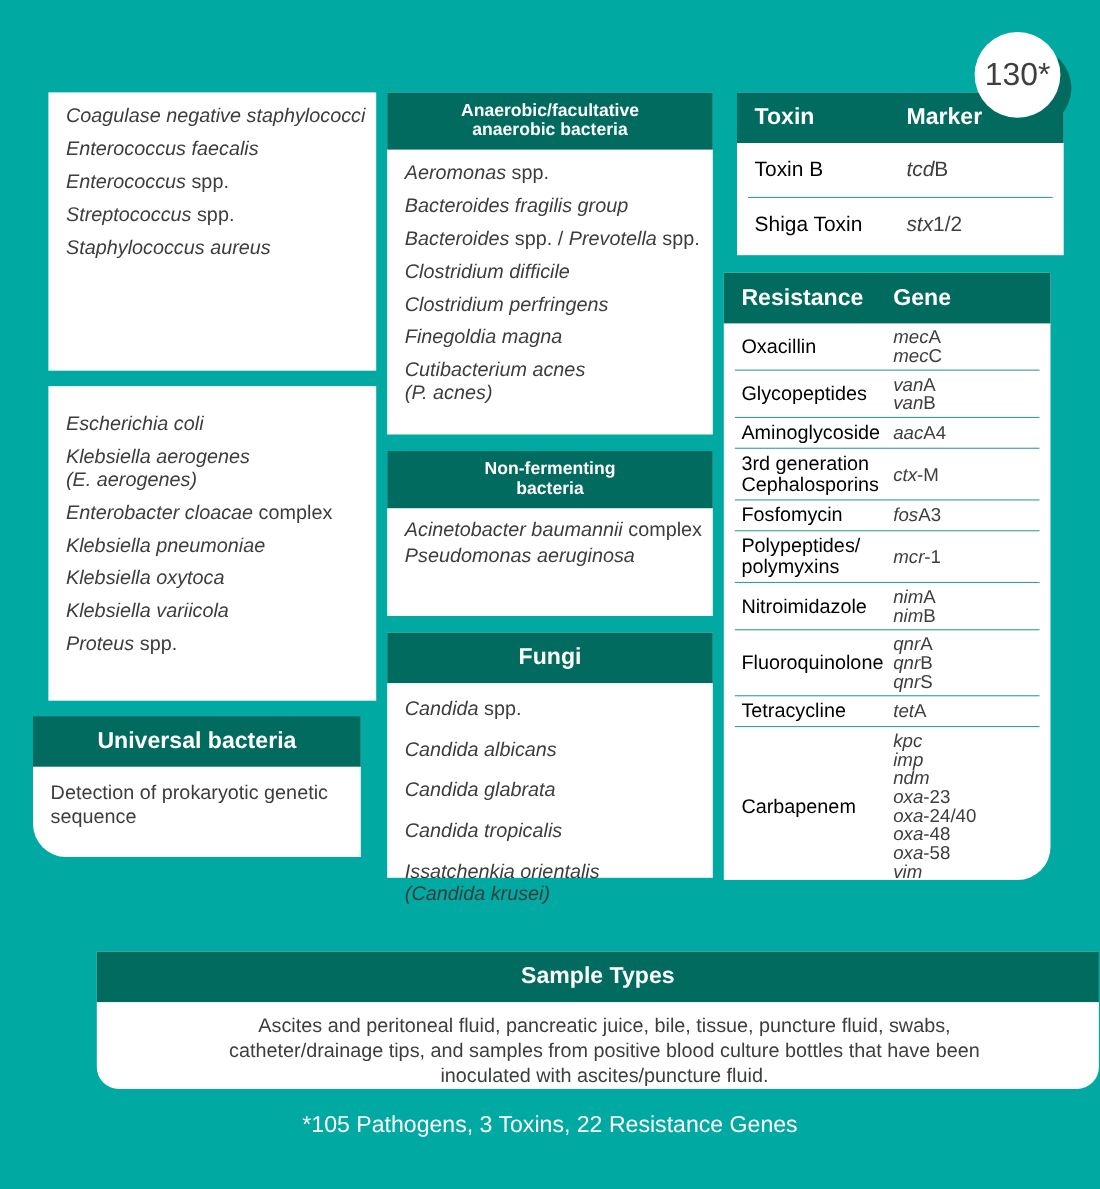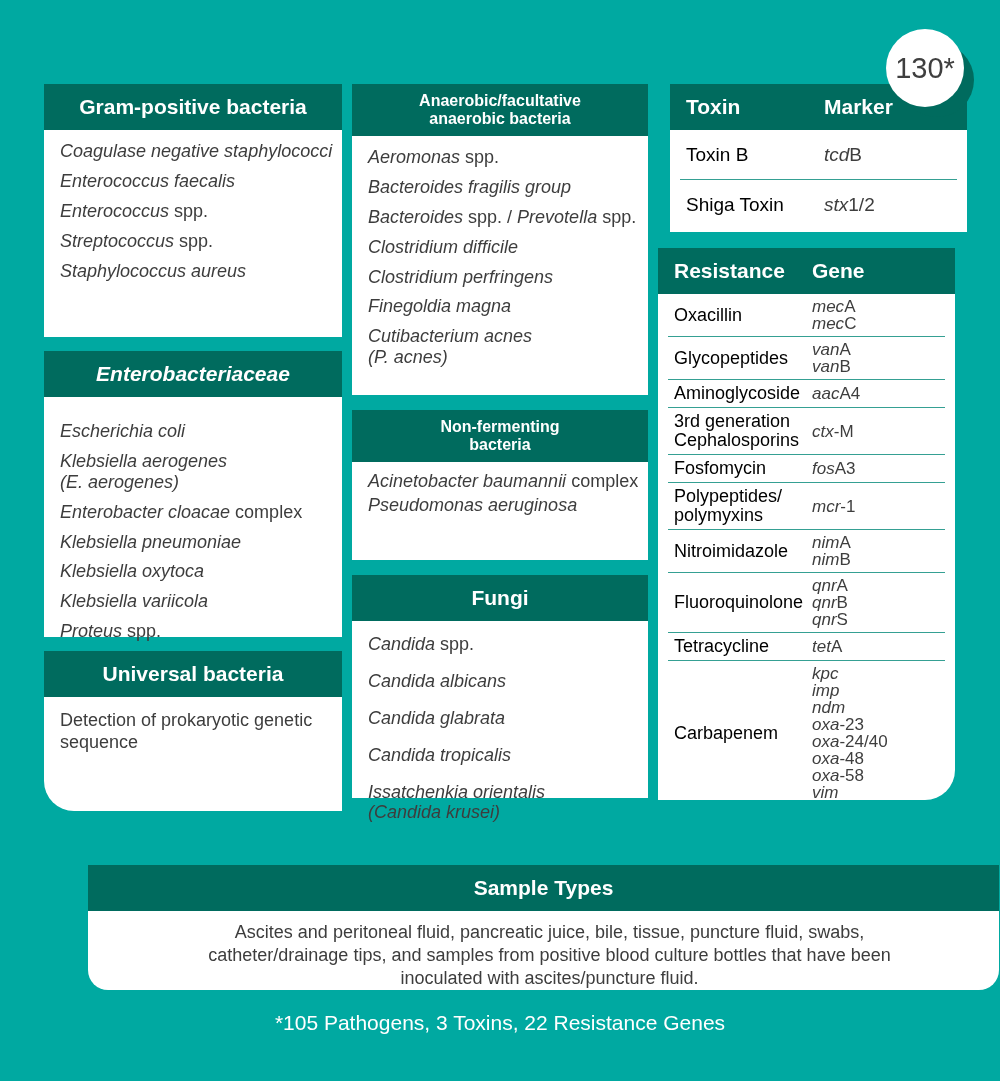--- a/index.html
+++ b/index.html
@@ -11,21 +11,21 @@
   }
   .card { position:absolute; background:#ffffff; box-sizing:border-box; }
   .card-header {
     background:#006B5E; color:#ffffff; font-weight:bold; font-size:21px;
     display:flex; align-items:center; justify-content:center; text-align:center;
     line-height:1.12; height:46px;
   }
   
   #card-gram      { left:44px;  top:84px;  width:298px; height:253px; }
   #card-entero    { left:44px;  top:351px; width:298px; height:286px; }
-  #card-universal { left:44px;  top:651px; width:298px; height:160px; border-bottom-left-radius:30px; }
+  #card-universal { left:30px;  top:651px; width:298px; height:128px; border-bottom-left-radius:30px; }
   #card-anaerobic { left:352px; top:84px;  width:296px; height:311px; }
   #card-nonferm   { left:352px; top:410px; width:296px; height:150px; }
   #card-fungi     { left:352px; top:575px; width:296px; height:223px; }
   #card-toxin     { left:658px; top:84px;  width:297px; height:148px;margin-left:12px; }
   #card-resist    { left:658px; top:248px; width:297px; height:552px; border-bottom-right-radius:30px; }
   #card-sample    { left:44px;  top:865px; width:911px; height:125px; border-bottom-left-radius:20px; border-bottom-right-radius:20px;margin-left:44px; }
 
   #card-anaerobic .card-header, #card-nonferm .card-header { height:52px; font-size:16px; }
   #card-entero .card-header { font-style:italic; }
 
@@ -81,36 +81,30 @@
 </head>
 <body>
 
 <div class="canvas">
 
   <div class="badge">
     <span>130*</span>
   </div>
 
   <div class="card" id="card-gram">
-    <div class="card-header">
-        <span>Gram-positive bacteria</span>
-      </div>
     <ul class="species">
         <li><i>Coagulase negative staphylococci</i></li>
         <li><i>Enterococcus faecalis</i></li>
         <li><i>Enterococcus</i><span> spp.</span></li>
         <li><i>Streptococcus</i><span> spp.</span></li>
         <li><i>Staphylococcus aureus</i></li>
       </ul>
   </div>
 
   <div class="card" id="card-entero">
-    <div class="card-header">
-        <span>Enterobacteriaceae</span>
-      </div>
     <ul class="species">
         <li><i>Escherichia coli</i></li>
         <li><i>Klebsiella aerogenes</i><br><i>(E. aerogenes)</i></li>
         <li><i>Enterobacter cloacae</i><span> complex</span></li>
         <li><i>Klebsiella pneumoniae</i></li>
         <li><i>Klebsiella oxytoca</i></li>
         <li><i>Klebsiella variicola</i></li>
         <li><i>Proteus</i><span> spp.</span></li>
       </ul>
   </div>

